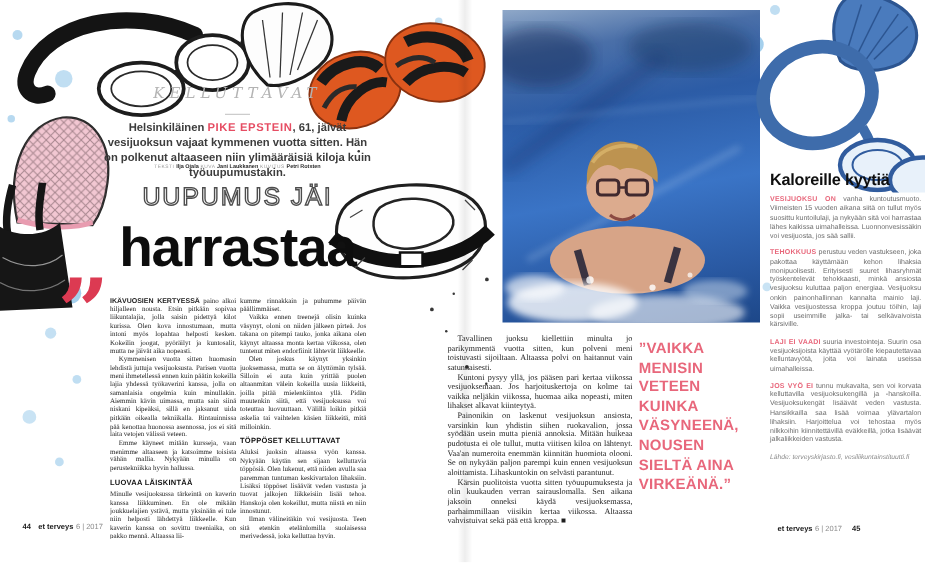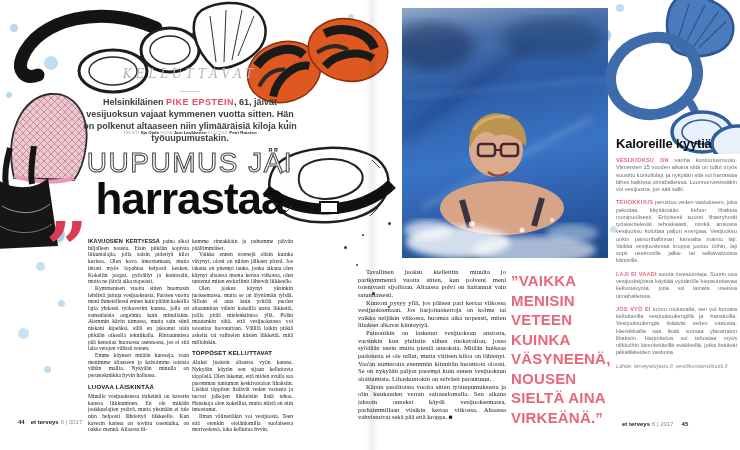--- a/index.html
+++ b/index.html
@@ -25,21 +25,21 @@
   .intro{position:absolute;left:83px;top:97px;width:214px;text-align:center;
          font-size:9px;line-height:1.32;font-weight:700;color:#3c3c3c;}
   .intro .name{color:#e64d63;letter-spacing:.5px;}
   .byline{position:absolute;left:83px;top:130px;width:214px;text-align:center;
           font-size:4.4px;color:#2c2c2c;}
   .byline .lab{color:#9a9a9a;font-size:3.9px;letter-spacing:.4px;}
   .byline b{font-weight:700;}
 
   
   .title1{position:absolute;left:40px;top:147px;width:300px;text-align:center;
-          font-size:28px;letter-spacing:1.5px;font-weight:400;color:#8c8c8c;}
+          font-size:20px;letter-spacing:1.5px;font-weight:400;color:#8c8c8c;}
   @supports (-webkit-text-stroke:1px black){
     .title1{color:#ffffff;-webkit-text-stroke:1.1px #4d4d4d;}
   }
   .title2{position:absolute;left:40px;top:177px;width:300px;text-align:center;
           font-size:44px;font-weight:700;letter-spacing:-1px;color:#0d0d0d;line-height:1;}
 
   .quotemark{position:absolute;left:46px;top:213px;font-family:"DejaVu Serif",serif;
              font-size:72px;line-height:1;color:#dc3a52;font-weight:700;}
 
   
@@ -53,21 +53,21 @@
   .subhead{font-family:"Liberation Sans",sans-serif;font-weight:700;font-size:6px;
            color:#111;margin:5px 0 2px 0;letter-spacing:.2px;}
 
   
   .artcol{position:absolute;left:358px;top:268px;width:148px;height:172px;overflow:hidden;
           font-family:"Liberation Serif",serif;font-size:6.6px;line-height:1.16;
           color:#1e1e1e;text-align:justify;}
   .artcol p{margin:0;text-indent:8px;}
 
   .pullquote{position:absolute;left:511px;top:271px;width:96px;
-             font-size:15px;line-height:1.3;font-weight:700;color:#e8677b;
+             font-size:12px;line-height:1.3;font-weight:700;color:#e8677b;
              letter-spacing:.2px;}
 
   
   .photo{position:absolute;left:402px;top:8px;width:206px;height:250px;overflow:hidden;
          background:linear-gradient(170deg,#8fa8c8 0%,#4a6fa8 14%,#2c5ca6 32%,#3a74c6 58%,#2a5aa4 82%,#1d4788 100%);}
   .photo svg{display:block;}
 
   
   .sidebar{position:absolute;left:616px;top:136px;width:121px;}
   .sb-title{font-size:13px;font-weight:700;color:#0e0e0e;margin:0 0 6px 0;letter-spacing:-.2px;}

